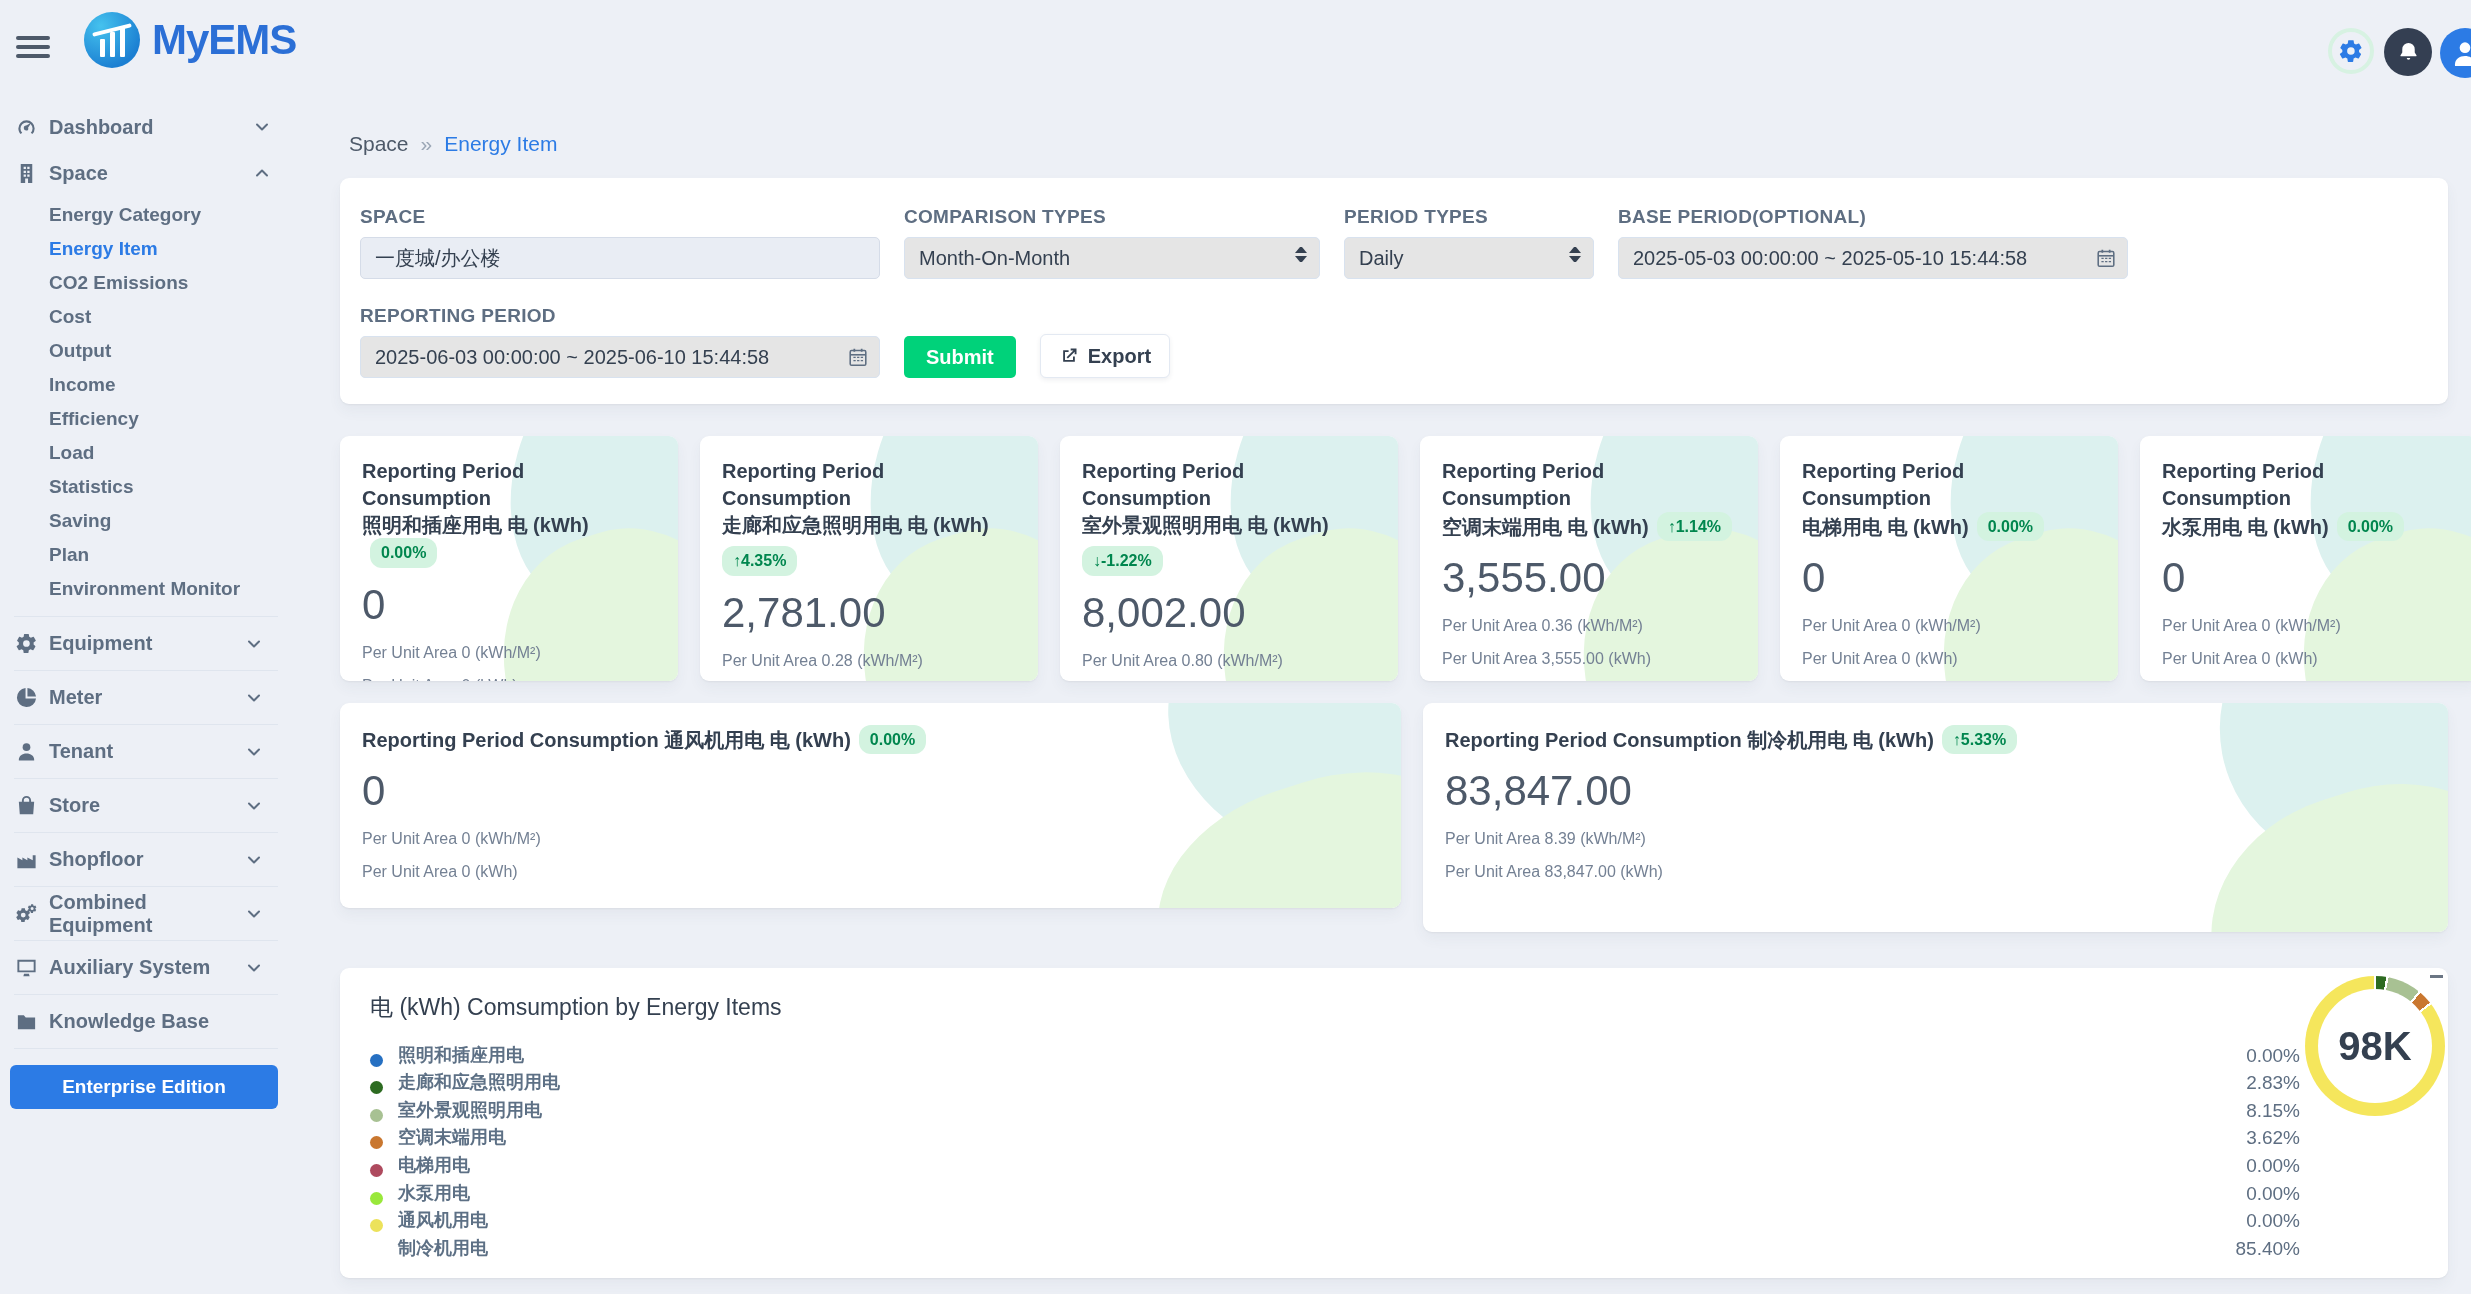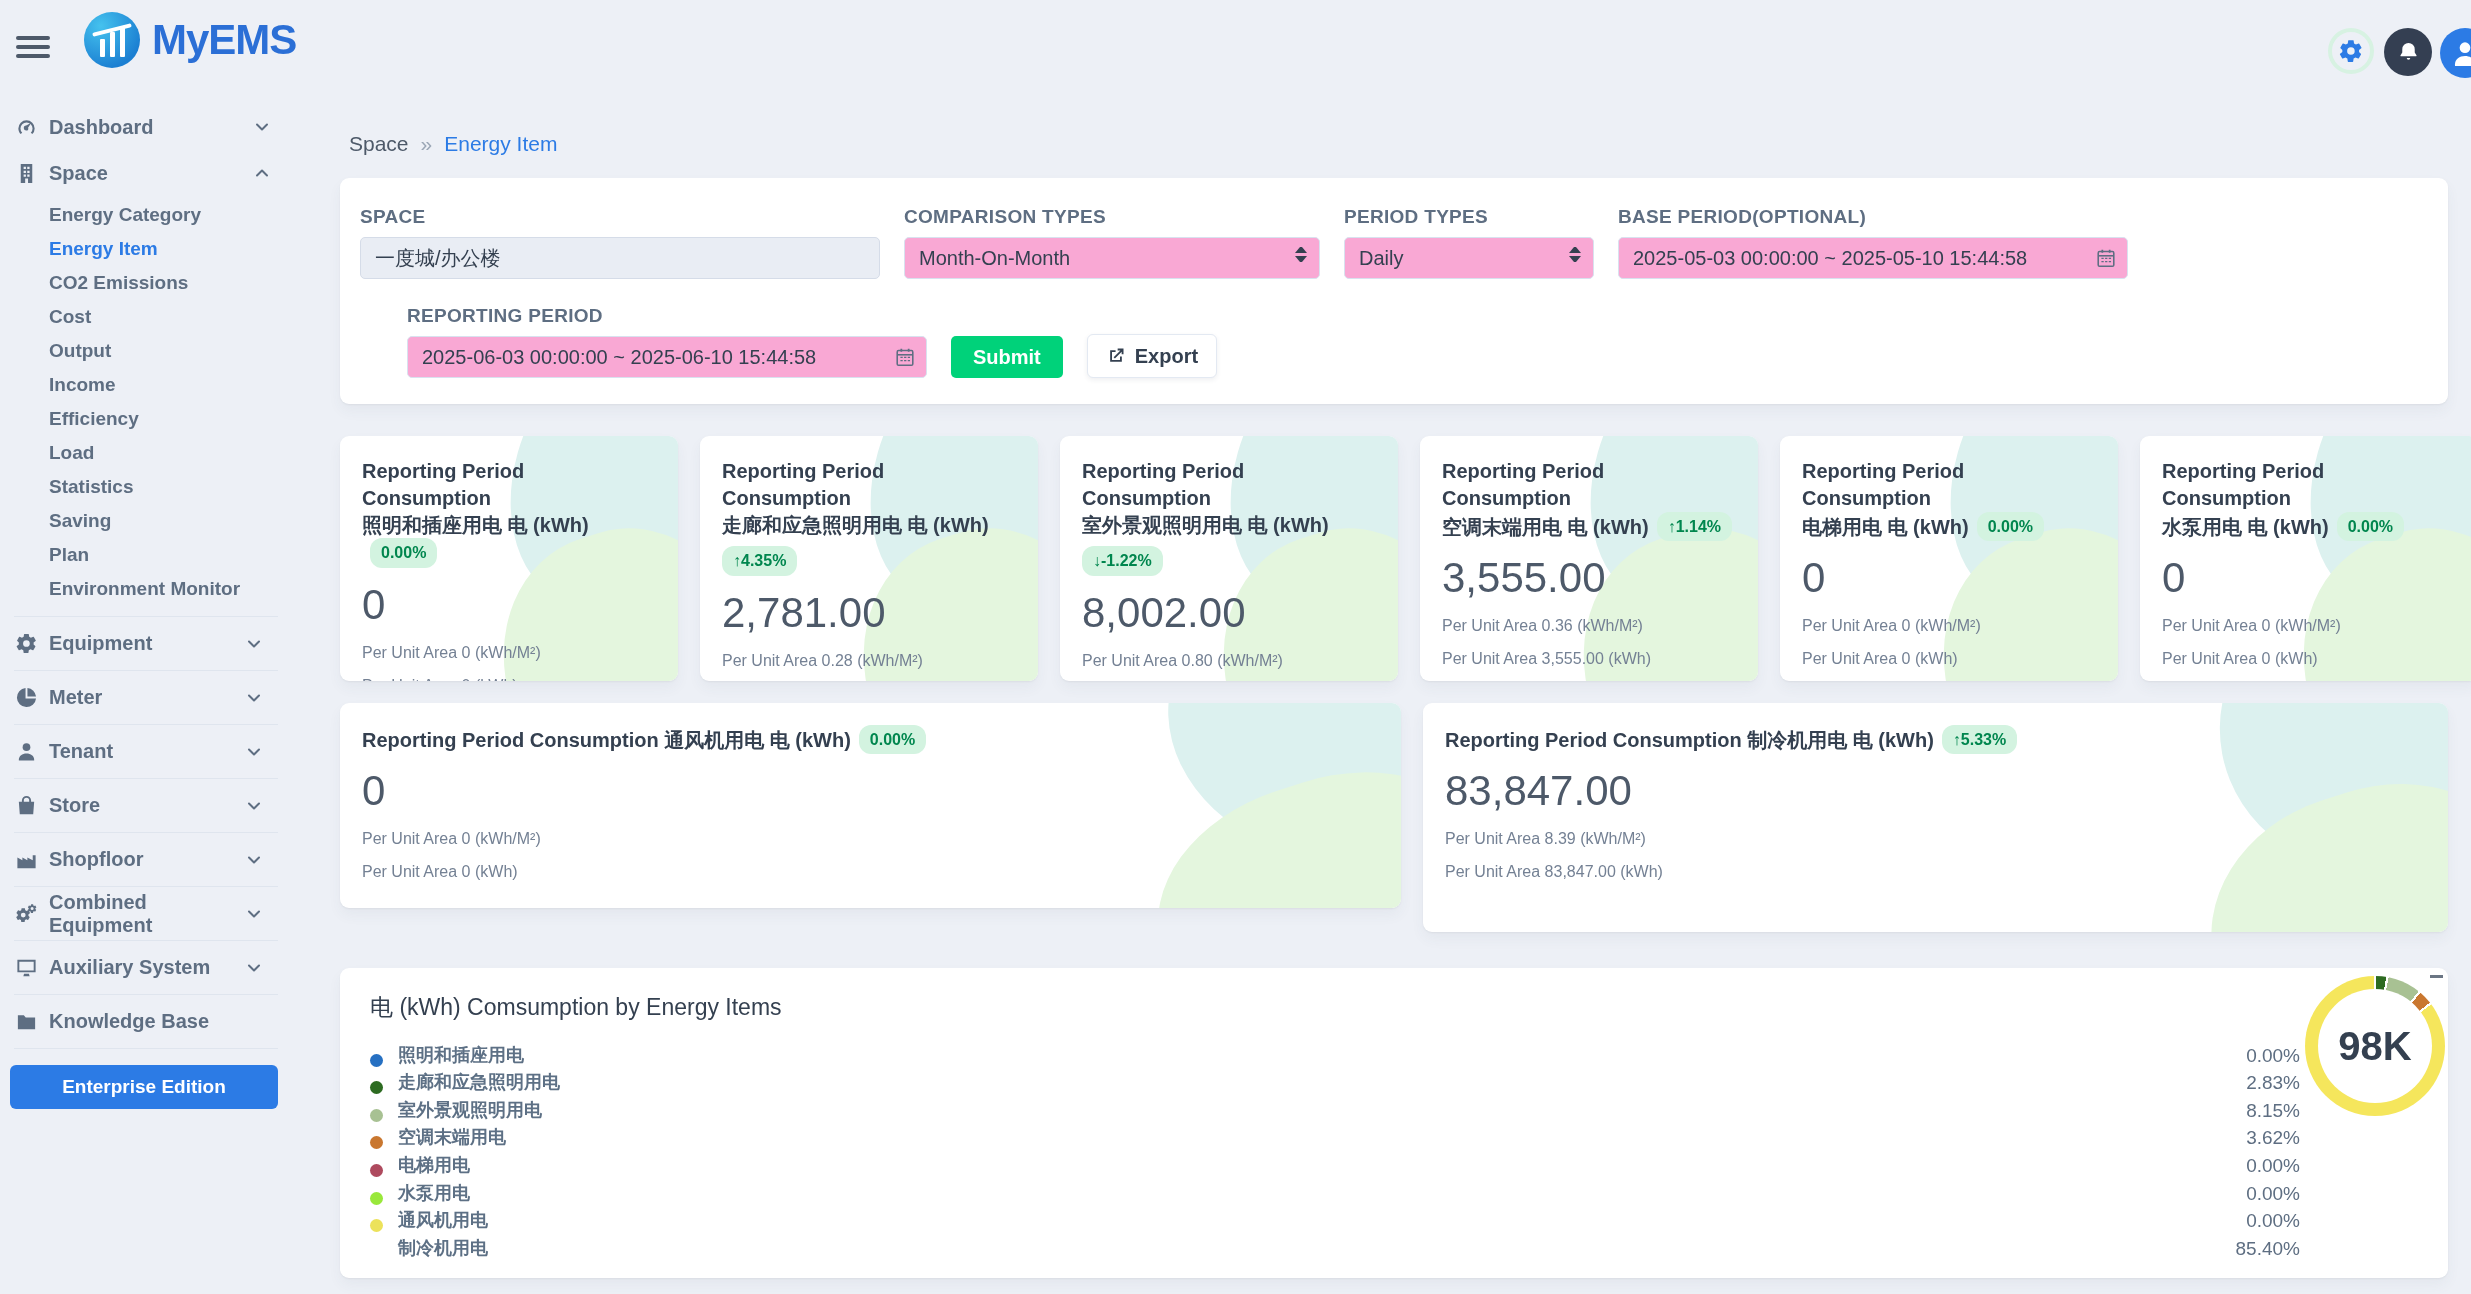--- a/index.html
+++ b/index.html
@@ -44,23 +44,23 @@
   .breadcrumb{margin:42px 0 22px 9px;font-size:21px;color:#4d5969;display:flex;gap:12px;align-items:center;}
   .breadcrumb .sep{color:#9aa6b5;}
   .crumb{cursor:pointer;}
   .crumb.active-crumb{color:#2c7be5;}
 
   .card-shadow{background:#fff;border-radius:9px;box-shadow:0 7px 14px rgba(59,69,91,.05),0 1px 2px rgba(0,0,0,.05);}
 
   
   .filter-card{padding:28px 20px 26px;box-sizing:border-box;}
   .filter-row{display:flex;gap:24px;align-items:flex-end;}
-  .filter-row + .filter-row{margin-top:26px;margin-left:47px;}
+  .filter-row + .filter-row{margin-top:26px;}
   .field label{display:block;font-size:19px;font-weight:700;color:#5e6e82;letter-spacing:.3px;margin-bottom:9px;}
-  .control{height:42px;border:1px solid #d8e2ef;border-radius:5px;background:#f9a8d4;display:flex;align-items:center;padding:0 14px;font-size:20px;color:#344050;box-sizing:border-box;position:relative;font-family:inherit;width:100%;}
+  .control{height:42px;border:1px solid #d8e2ef;border-radius:5px;background:#e5e5e5;display:flex;align-items:center;padding:0 14px;font-size:20px;color:#344050;box-sizing:border-box;position:relative;font-family:inherit;width:100%;}
   input.control{outline:none;}
   .control.disabled{background:#e9edf4;border-color:#d5dce8;}
   .w-space{width:520px;}.w-comp{width:416px;}.w-period{width:250px;}.w-base{width:510px;}.w-report{width:520px;}
   .has-icon{padding-right:44px;}
   .field{position:relative;}
   .caret{position:absolute;right:13px;bottom:12px;width:12px;pointer-events:none;}
   .caret:before{content:"";display:block;border:5px solid transparent;border-bottom:6px solid #344050;margin-bottom:3px;}
   .caret:after{content:"";display:block;border:5px solid transparent;border-top:6px solid #344050;}
   .cal-icon{position:absolute;right:11px;bottom:10px;width:22px;height:22px;pointer-events:none;}
   .btn-submit{height:42px;padding:0 22px;background:#00d27a;color:#fff;border:none;border-radius:5px;font-size:20px;font-weight:700;cursor:pointer;font-family:inherit;}

